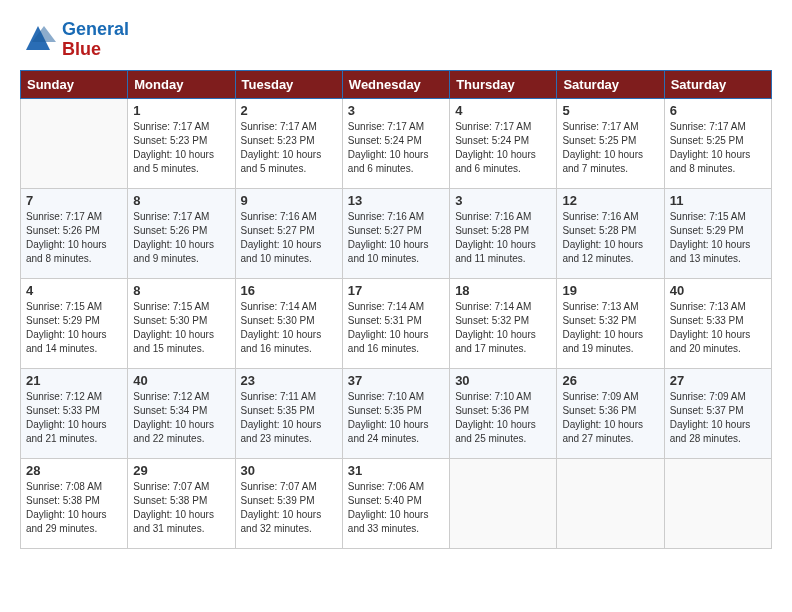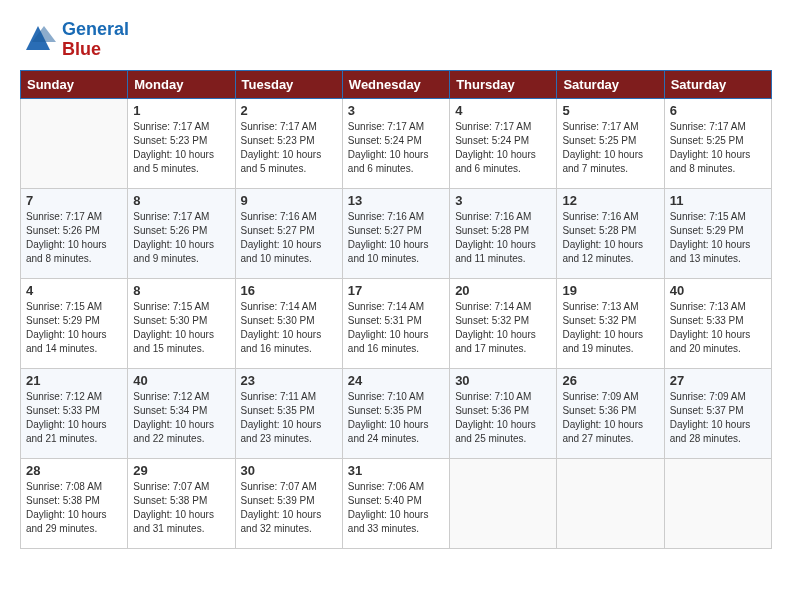--- a/index.html
+++ b/index.html
@@ -191,21 +191,21 @@
         </td>
         <td>
           <span class="day-num">16</span>
           <div class="day-info">Sunrise: 7:14 AM<br>Sunset: 5:30 PM<br>Daylight: 10 hours<br>and 16 minutes.</div>
         </td>
         <td>
           <span class="day-num">17</span>
           <div class="day-info">Sunrise: 7:14 AM<br>Sunset: 5:31 PM<br>Daylight: 10 hours<br>and 16 minutes.</div>
         </td>
         <td>
-          <span class="day-num">20</span>
+          <span class="day-num">18</span>
           <div class="day-info">Sunrise: 7:14 AM<br>Sunset: 5:32 PM<br>Daylight: 10 hours<br>and 17 minutes.</div>
         </td>
         <td>
           <span class="day-num">19</span>
           <div class="day-info">Sunrise: 7:13 AM<br>Sunset: 5:32 PM<br>Daylight: 10 hours<br>and 19 minutes.</div>
         </td>
         <td>
           <span class="day-num">40</span>
           <div class="day-info">Sunrise: 7:13 AM<br>Sunset: 5:33 PM<br>Daylight: 10 hours<br>and 20 minutes.</div>
         </td>
@@ -217,21 +217,21 @@
         </td>
         <td>
           <span class="day-num">40</span>
           <div class="day-info">Sunrise: 7:12 AM<br>Sunset: 5:34 PM<br>Daylight: 10 hours<br>and 22 minutes.</div>
         </td>
         <td>
           <span class="day-num">23</span>
           <div class="day-info">Sunrise: 7:11 AM<br>Sunset: 5:35 PM<br>Daylight: 10 hours<br>and 23 minutes.</div>
         </td>
         <td>
-          <span class="day-num">24</span>
+          <span class="day-num">37</span>
           <div class="day-info">Sunrise: 7:10 AM<br>Sunset: 5:35 PM<br>Daylight: 10 hours<br>and 24 minutes.</div>
         </td>
         <td>
           <span class="day-num">30</span>
           <div class="day-info">Sunrise: 7:10 AM<br>Sunset: 5:36 PM<br>Daylight: 10 hours<br>and 25 minutes.</div>
         </td>
         <td>
           <span class="day-num">26</span>
           <div class="day-info">Sunrise: 7:09 AM<br>Sunset: 5:36 PM<br>Daylight: 10 hours<br>and 27 minutes.</div>
         </td>

